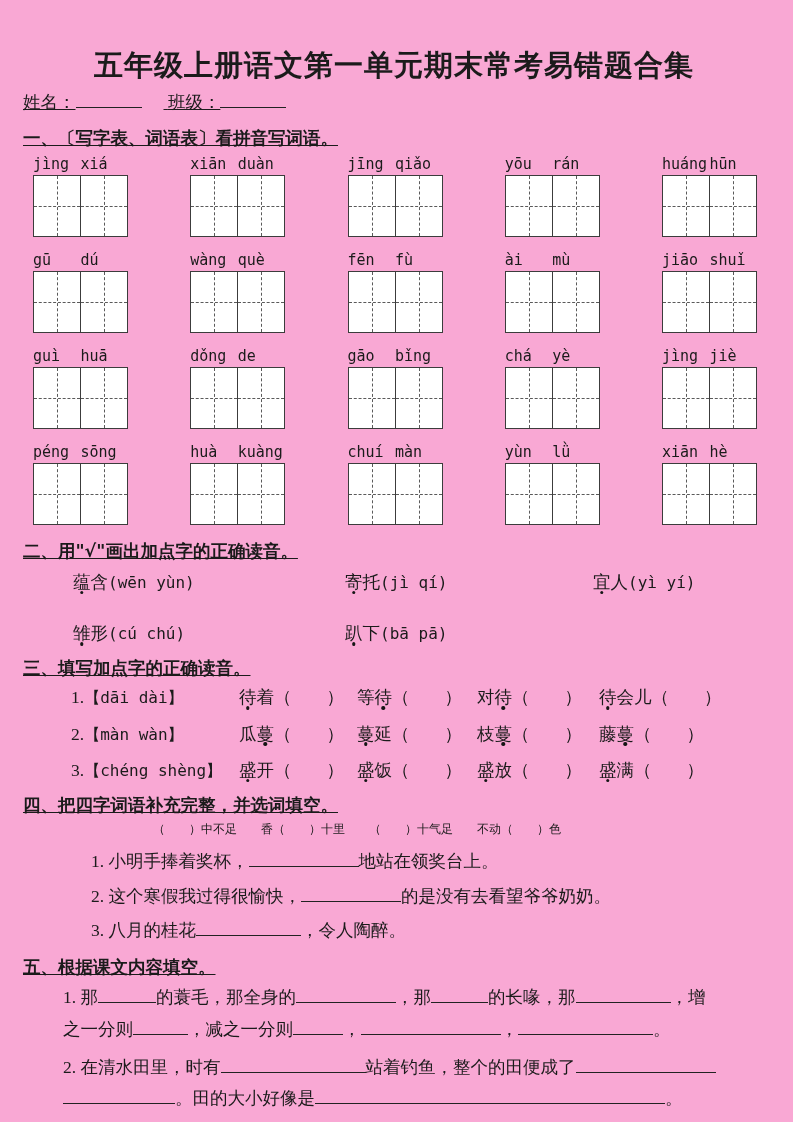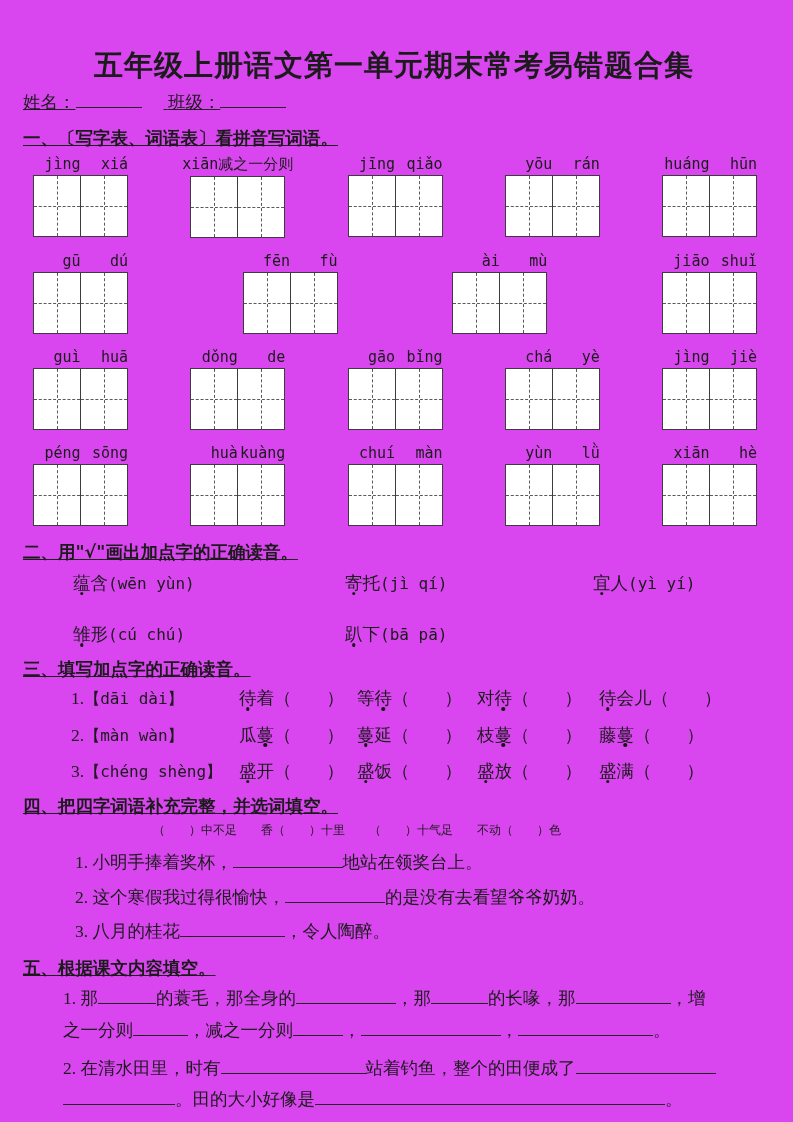--- a/index.html
+++ b/index.html
@@ -1,21 +1,21 @@
 <!DOCTYPE html>
 <html lang="zh"><head>
 <meta charset="utf-8">
 <style>
   html,body { margin:0; padding:0; background:#ffffff; }
   .sheet {
     position:relative;
     width:793px; height:1122px;
     margin:0 auto;
     box-sizing:border-box;
-    background:#d946ef;
+    background:#f9a8d4;
     color:#1b1b1b;
     font-family:"Liberation Serif", serif;
     font-size:17.5px;
     overflow:hidden;
     padding:46px 28px 10px 23px;
   }
   .title {
     margin:0 0 4px 0;
     text-align:center;
     font-family:"DejaVu Sans", sans-serif;
@@ -42,21 +42,21 @@
   
   .py-rows { padding:2px 8px 0 10px; }
   .py-row { display:flex; justify-content:space-between; margin-bottom:14px; }
   .wb { width:95px; }
   .py {
     display:flex; justify-content:center;
     font-family:"DejaVu Sans Mono", monospace;
     font-size:15px; white-space:nowrap;
     margin-bottom:2px;
   }
-  .py span { flex:1; text-align:right; }
+  .py span { flex:1; text-align:left; }
   .grid { display:flex; border:1.6px solid #3c3c3c; height:60px; background:#fff; }
   .cell { flex:1; position:relative; }
   .cell + .cell { border-left:1.5px solid #3c3c3c; }
   .cell::before {
     content:""; position:absolute; left:0; right:0; top:50%;
     border-top:1px dashed #5a5a5a;
   }
   .cell::after {
     content:""; position:absolute; top:0; bottom:0; left:50%;
     border-left:1px dashed #5a5a5a;
@@ -82,21 +82,21 @@
   .s3-row {
     display:grid;
     grid-template-columns:168px 118px 120px 122px auto;
     margin-bottom:10px;
     line-height:1.5;
   }
   .s3-key { font-family:"DejaVu Sans Mono", monospace; font-size:16px; }
   .s3-num { font-family:"Liberation Serif", serif; }
   
   .idiom-line { margin:4px 0 8px 130px; font-size:12px; }
-  .s4-items { margin-left:52px; }
+  .s4-items { margin-left:68px; }
   .para { margin:0 0 6px 0; line-height:1.82; }
   .s4-items .para { margin-bottom:4px; line-height:1.75; }
   .s5-items { margin-left:40px; }
   .blank {
     display:inline-block;
     border-bottom:1.5px solid #222;
     height:0.95em;
     vertical-align:baseline;
   }
 </style>
@@ -122,21 +122,21 @@
             <span>xiá</span>
           </div>
         <div class="grid">
             <div class="cell"></div>
             <div class="cell"></div>
           </div>
       </div>
       <div class="wb">
         <div class="py">
             <span>xiān</span>
-            <span>减之一分则</span>
+            <span>duàn</span>
           </div>
         <div class="grid">
             <div class="cell"></div>
             <div class="cell"></div>
           </div>
       </div>
       <div class="wb">
         <div class="py">
             <span>jīng</span>
             <span>qiǎo</span>
@@ -166,20 +166,30 @@
             <div class="cell"></div>
           </div>
       </div>
     </div>
 
     <div class="py-row">
       <div class="wb">
         <div class="py">
             <span>gū</span>
             <span>dú</span>
+          </div>
+        <div class="grid">
+            <div class="cell"></div>
+            <div class="cell"></div>
+          </div>
+      </div>
+      <div class="wb">
+        <div class="py">
+            <span>wàng</span>
+            <span>què</span>
           </div>
         <div class="grid">
             <div class="cell"></div>
             <div class="cell"></div>
           </div>
       </div>
       <div class="wb">
         <div class="py">
             <span>fēn</span>
             <span>fù</span>

